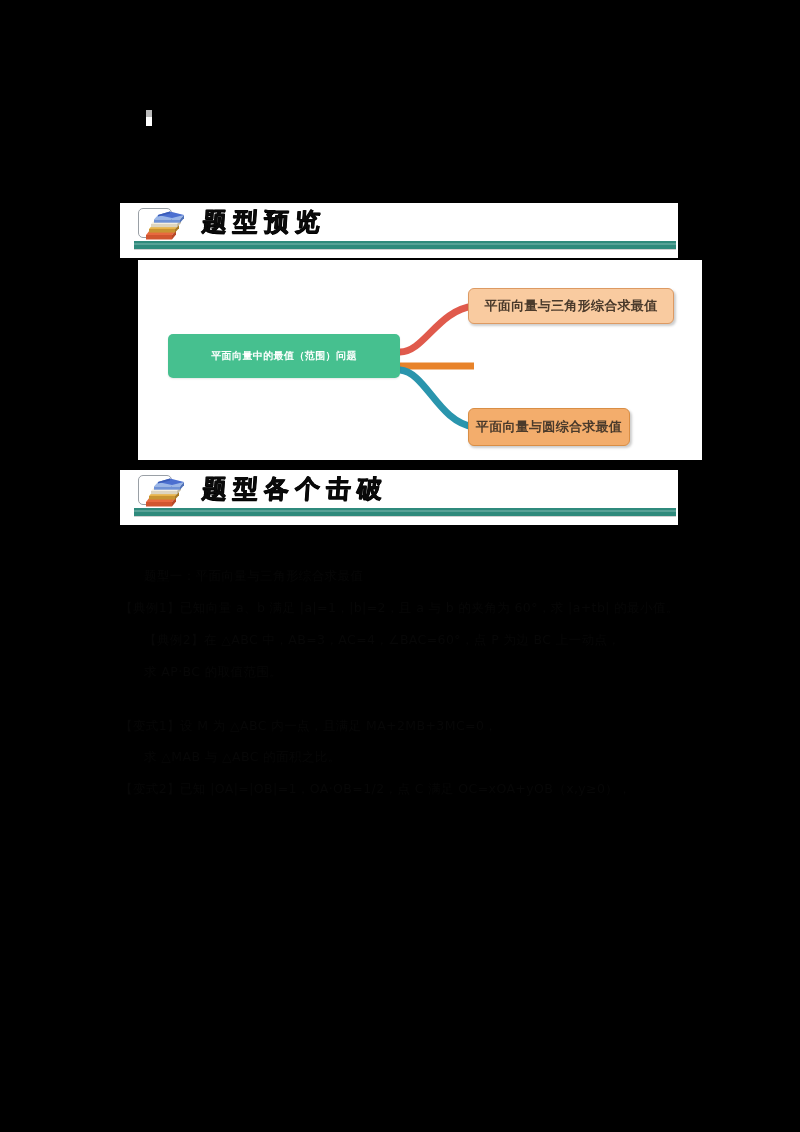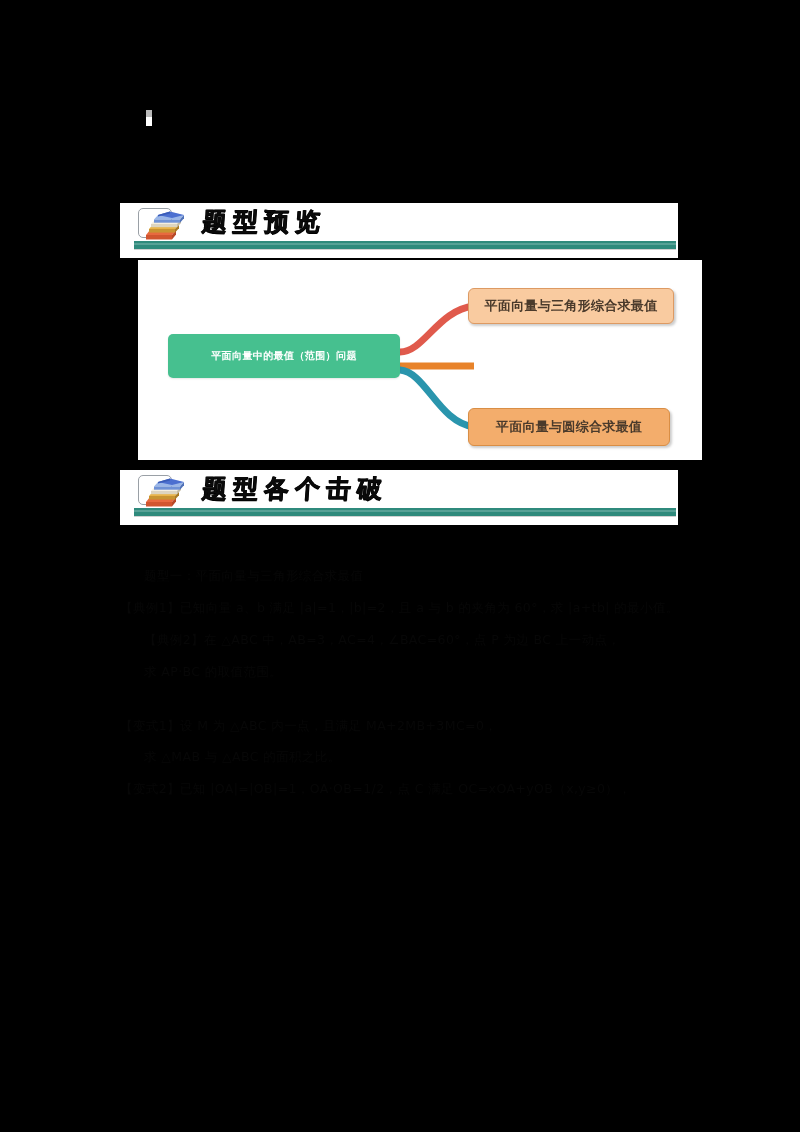--- a/index.html
+++ b/index.html
@@ -166,21 +166,21 @@
     left: 330px;
     top: 88px;
     width: 206px;
     height: 36px;
     background: #f9cba0;
     border: 1.5px solid #dd9a63;
   }
   .mm-b3 {
     left: 330px;
     top: 148px;
-    width: 202px;
+    width: 162px;
     height: 38px;
     background: #f3ad6c;
     border: 1.5px solid #d98e45;
     font-family: Liberation Mono, monospace;
   }
 
   
   .body-text {
     position: absolute;
     left: 120px;

